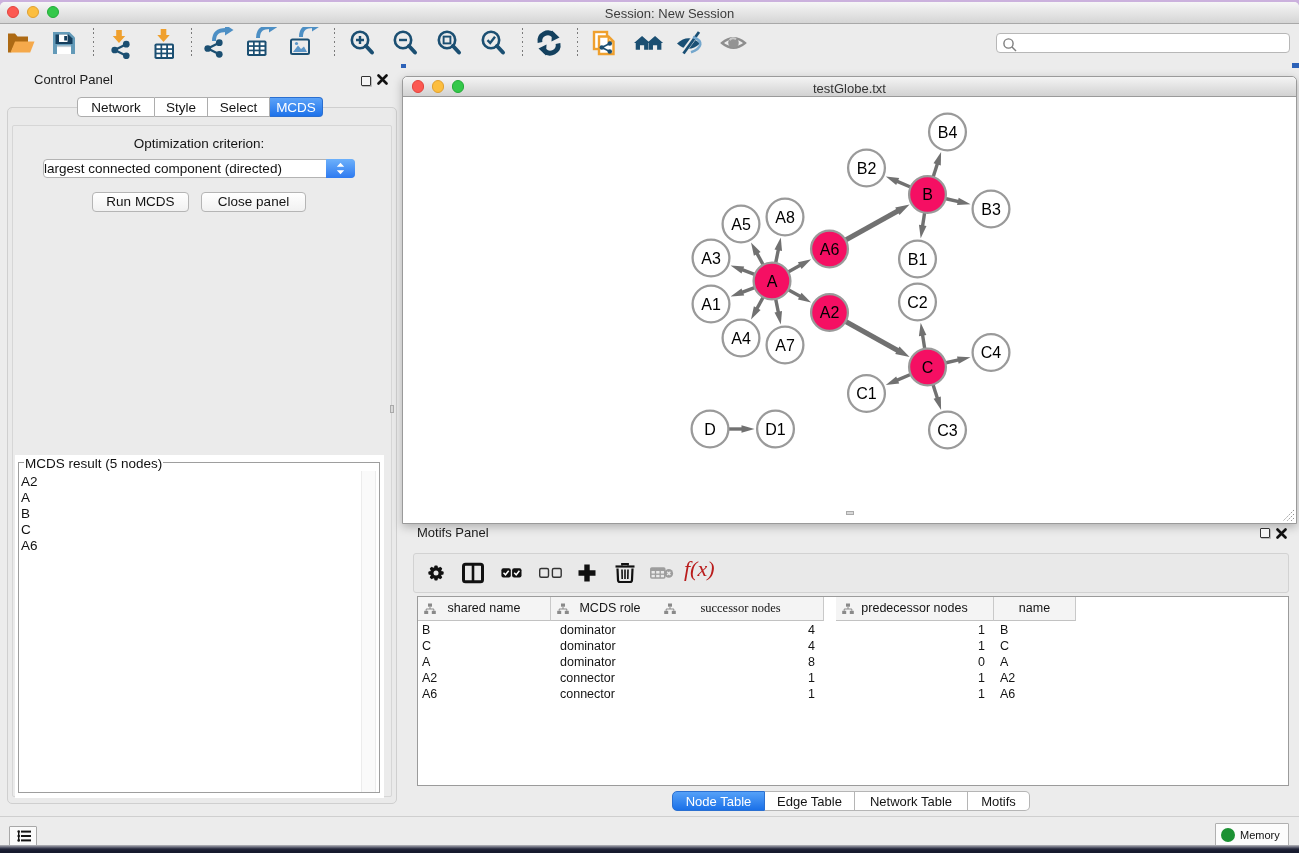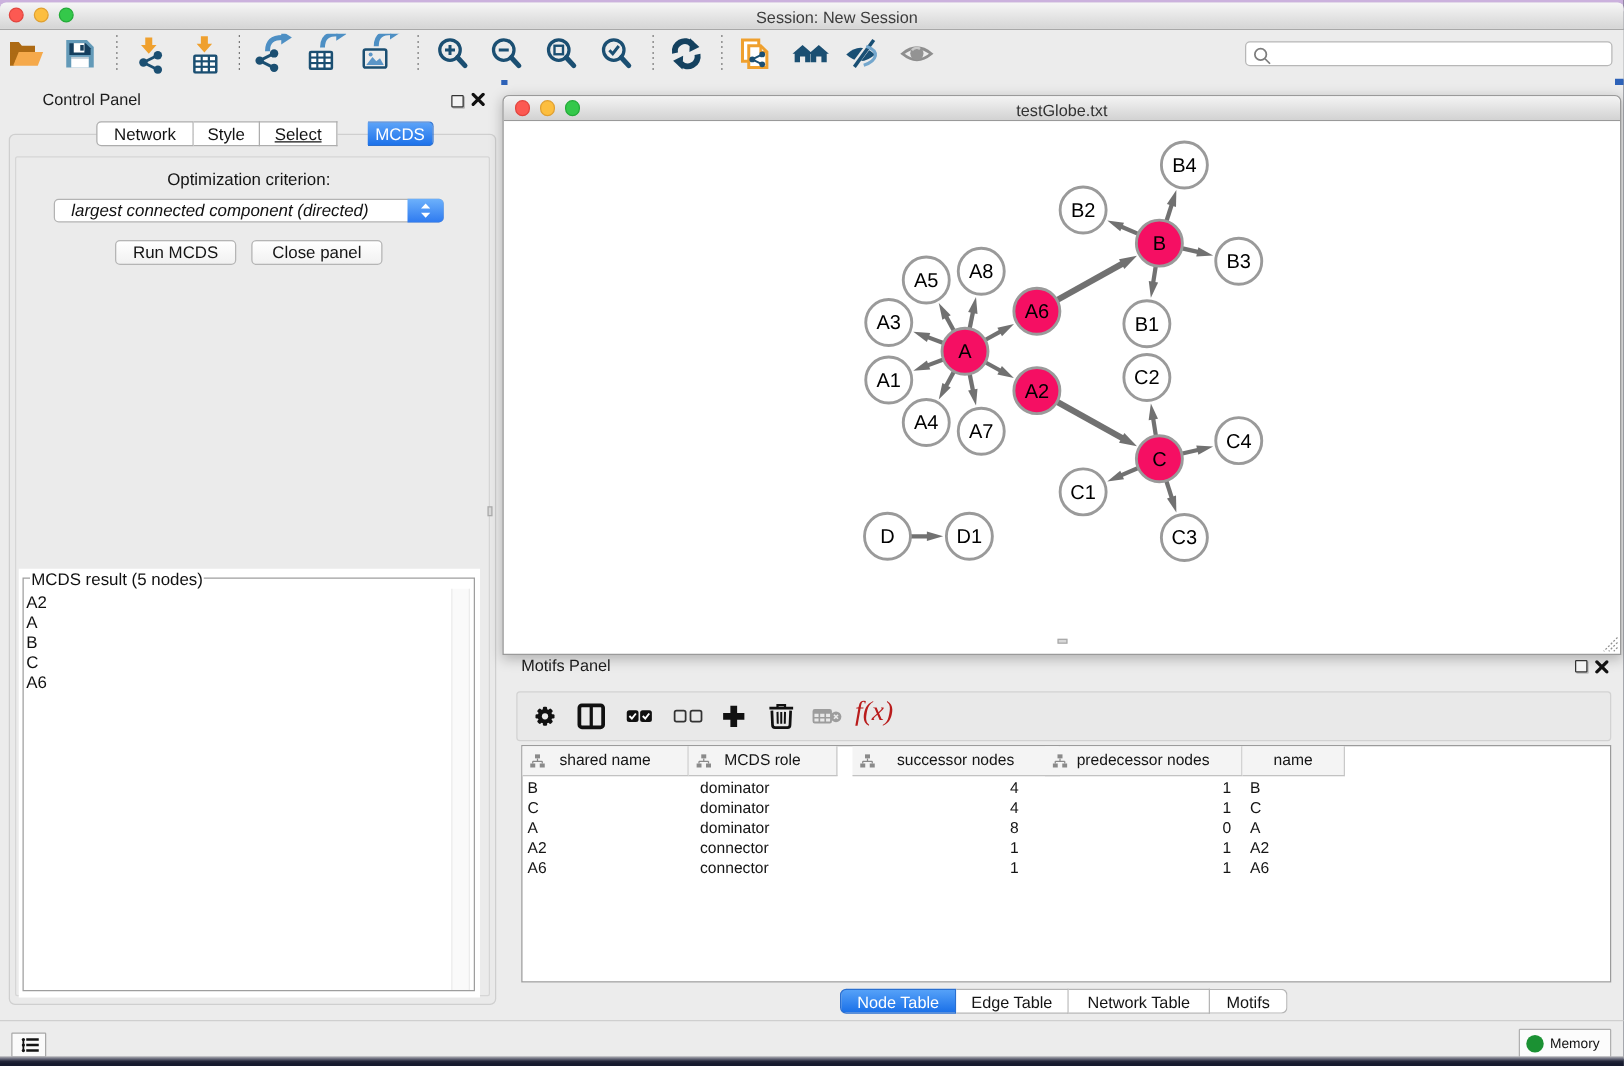--- a/index.html
+++ b/index.html
@@ -19,21 +19,21 @@
 #searchbox { position:absolute; left:996px; top:9px; width:294px; height:20px; background:#fff; border:1px solid #b7b7b7; border-radius:4px; }
 
 #cp-title { position:absolute; left:13px; top:70px; font-size:13px; color:#1b1b1b;margin-left:21px; }
 .winbtn-sq { position:absolute; width:10px; height:10px; border:1.6px solid #333; border-radius:1px; background:#f4f4f4; box-shadow:1px 1px 0 #bbb; }
 .winbtn-x { position:absolute; font-size:12.5px; font-weight:700; color:#111; }
 #cp-panel { position:absolute; left:7px; top:105px; width:390px; height:697px; background:#eaeaea; border:1px solid #cfcfcf; border-radius:5px; }
 #cp-inner { position:absolute; left:12px; top:123px; width:380px; height:672px; background:#ebebeb; border:1px solid #d6d6d6; border-radius:2px; }
 #cp-tabs { position:absolute; left:77px; top:95px; height:20px; }
 .cptab { position:absolute; top:0; height:20px; background:#fff; border:1px solid #adadad; font-size:13.5px; color:#141414; text-align:center; line-height:19px; }
 #opt-label { position:absolute; left:0; top:134px; width:398px; text-align:center; font-size:13.5px; color:#141414; }
-#dropdown { position:absolute; left:43px; top:157px; width:312px; height:19px; background:#fff; border:1px solid #b3b3b3; border-radius:4px; font-size:13.5px; color:#111; line-height:17.5px; padding-left:13px;font-style:italic; }
+#dropdown { position:absolute; left:43px; top:157px; width:312px; height:19px; background:#fff; border:1px solid #b3b3b3; border-radius:4px; font-size:13.5px; color:#111; line-height:17.5px; padding-left:0; }
 #dd-cap { position:absolute; right:-1px; top:-1px; width:29px; height:19px; border-radius:0 4px 4px 0; background:linear-gradient(#6db1fb,#2e7af0); }
 #btn-run, #btn-close { position:absolute; top:190px; height:20px; background:linear-gradient(#ffffff,#f1f1f1); border:1px solid #b5b5b5; border-radius:4px; font-size:13.5px; color:#141414; text-align:center; line-height:18px; }
 #btn-run { left:92px; width:97px; }
 #btn-close { left:201px; width:105px; }
 #resultwhite { position:absolute; left:15px; top:453px; width:369px; height:343px; background:#fff; }
 #fieldset { position:absolute; left:3px; top:7px; width:362px; height:331px; border:1px solid #9e9e9e; }
 #fieldlegend { position:absolute; left:5px; top:-7px; background:#fff; font-size:13.5px; color:#111; padding:0 1px; }
 #mcdslist { position:absolute; left:2px; top:11px; font-size:13.5px; color:#111; line-height:16px; }
 #listscroll { position:absolute; right:3px; top:8px; width:15px; height:321px; background:#fafafa; border-left:1px solid #ececec; border-right:1px solid #ececec; }
 
@@ -208,22 +208,22 @@
   <div id="cp-title">Control Panel</div>
   <div class="winbtn-sq" style="left:361px; top:74px;"></div>
   <div class="winbtn-x" style="left:377px; top:72px;"><svg width="11" height="11" viewBox="0 0 11 11">
         <path d="M1.5 1.5 L9.5 9.5 M9.5 1.5 L1.5 9.5" stroke="#111" stroke-width="2.6" stroke-linecap="round"></path>
       </svg></div>
   <div id="cp-panel"></div>
   <div id="cp-inner"></div>
   <div id="cp-tabs">
     <div class="cptab" style="left:0; width:78px; border-radius:4px 0 0 4px;">Network</div>
     <div class="cptab" style="left:78px; width:53px; border-left:none;">Style</div>
-    <div class="cptab" style="left:131px; width:62px; border-left:none;text-decoration:underline;">Select</div>
-    <div class="cptab" style="left:193px; width:53px; border-left:none; border-radius:0 4px 4px 0; background:linear-gradient(#5ca3f8,#1d72ea); color:#fff; border-color:#2a6fd0;margin-left:24px;">MCDS</div>
+    <div class="cptab" style="left:131px; width:62px; border-left:none;">Select</div>
+    <div class="cptab" style="left:193px; width:53px; border-left:none; border-radius:0 4px 4px 0; background:linear-gradient(#5ca3f8,#1d72ea); color:#fff; border-color:#2a6fd0;">MCDS</div>
   </div>
   <div id="opt-label">Optimization criterion:</div>
   <div id="dropdown">largest connected component (directed)
     <div id="dd-cap"><svg width="29" height="19" viewBox="0 0 29 19">
           <path d="M10.8 7.8 L14.5 3.8 L18.2 7.8 Z M10.8 11.2 L14.5 15.2 L18.2 11.2 Z" fill="#fff"></path>
         </svg></div>
   </div>
   <div id="btn-run">Run MCDS</div>
   <div id="btn-close">Close panel</div>
   <div id="resultwhite">
@@ -430,21 +430,21 @@
             <rect x="0.2" y="7.8" width="4" height="3.2"></rect>
             <rect x="7.8" y="7.8" width="4" height="3.2"></rect>
           </g>
           <g stroke="#8a8a8a" stroke-width="1">
             <line x1="6" y1="3.7" x2="6" y2="6"></line>
             <line x1="2.2" y1="7.8" x2="2.2" y2="6"></line>
             <line x1="9.8" y1="7.8" x2="9.8" y2="6"></line>
             <line x1="2.2" y1="6" x2="9.8" y2="6"></line>
           </g>
         </svg>MCDS role</div>
-<div class="th" style="left:264px; width:166px;"><svg style="position:absolute;left:6px;top:6px" width="12" height="12" viewBox="0 0 12 12">
+<div class="th" style="left:240px; width:166px;font-family:Liberation Serif, serif;"><svg style="position:absolute;left:6px;top:6px" width="12" height="12" viewBox="0 0 12 12">
           <g fill="#8a8a8a">
             <rect x="4" y="0.5" width="4" height="3.2"></rect>
             <rect x="0.2" y="7.8" width="4" height="3.2"></rect>
             <rect x="7.8" y="7.8" width="4" height="3.2"></rect>
           </g>
           <g stroke="#8a8a8a" stroke-width="1">
             <line x1="6" y1="3.7" x2="6" y2="6"></line>
             <line x1="2.2" y1="7.8" x2="2.2" y2="6"></line>
             <line x1="9.8" y1="7.8" x2="9.8" y2="6"></line>
             <line x1="2.2" y1="6" x2="9.8" y2="6"></line>

